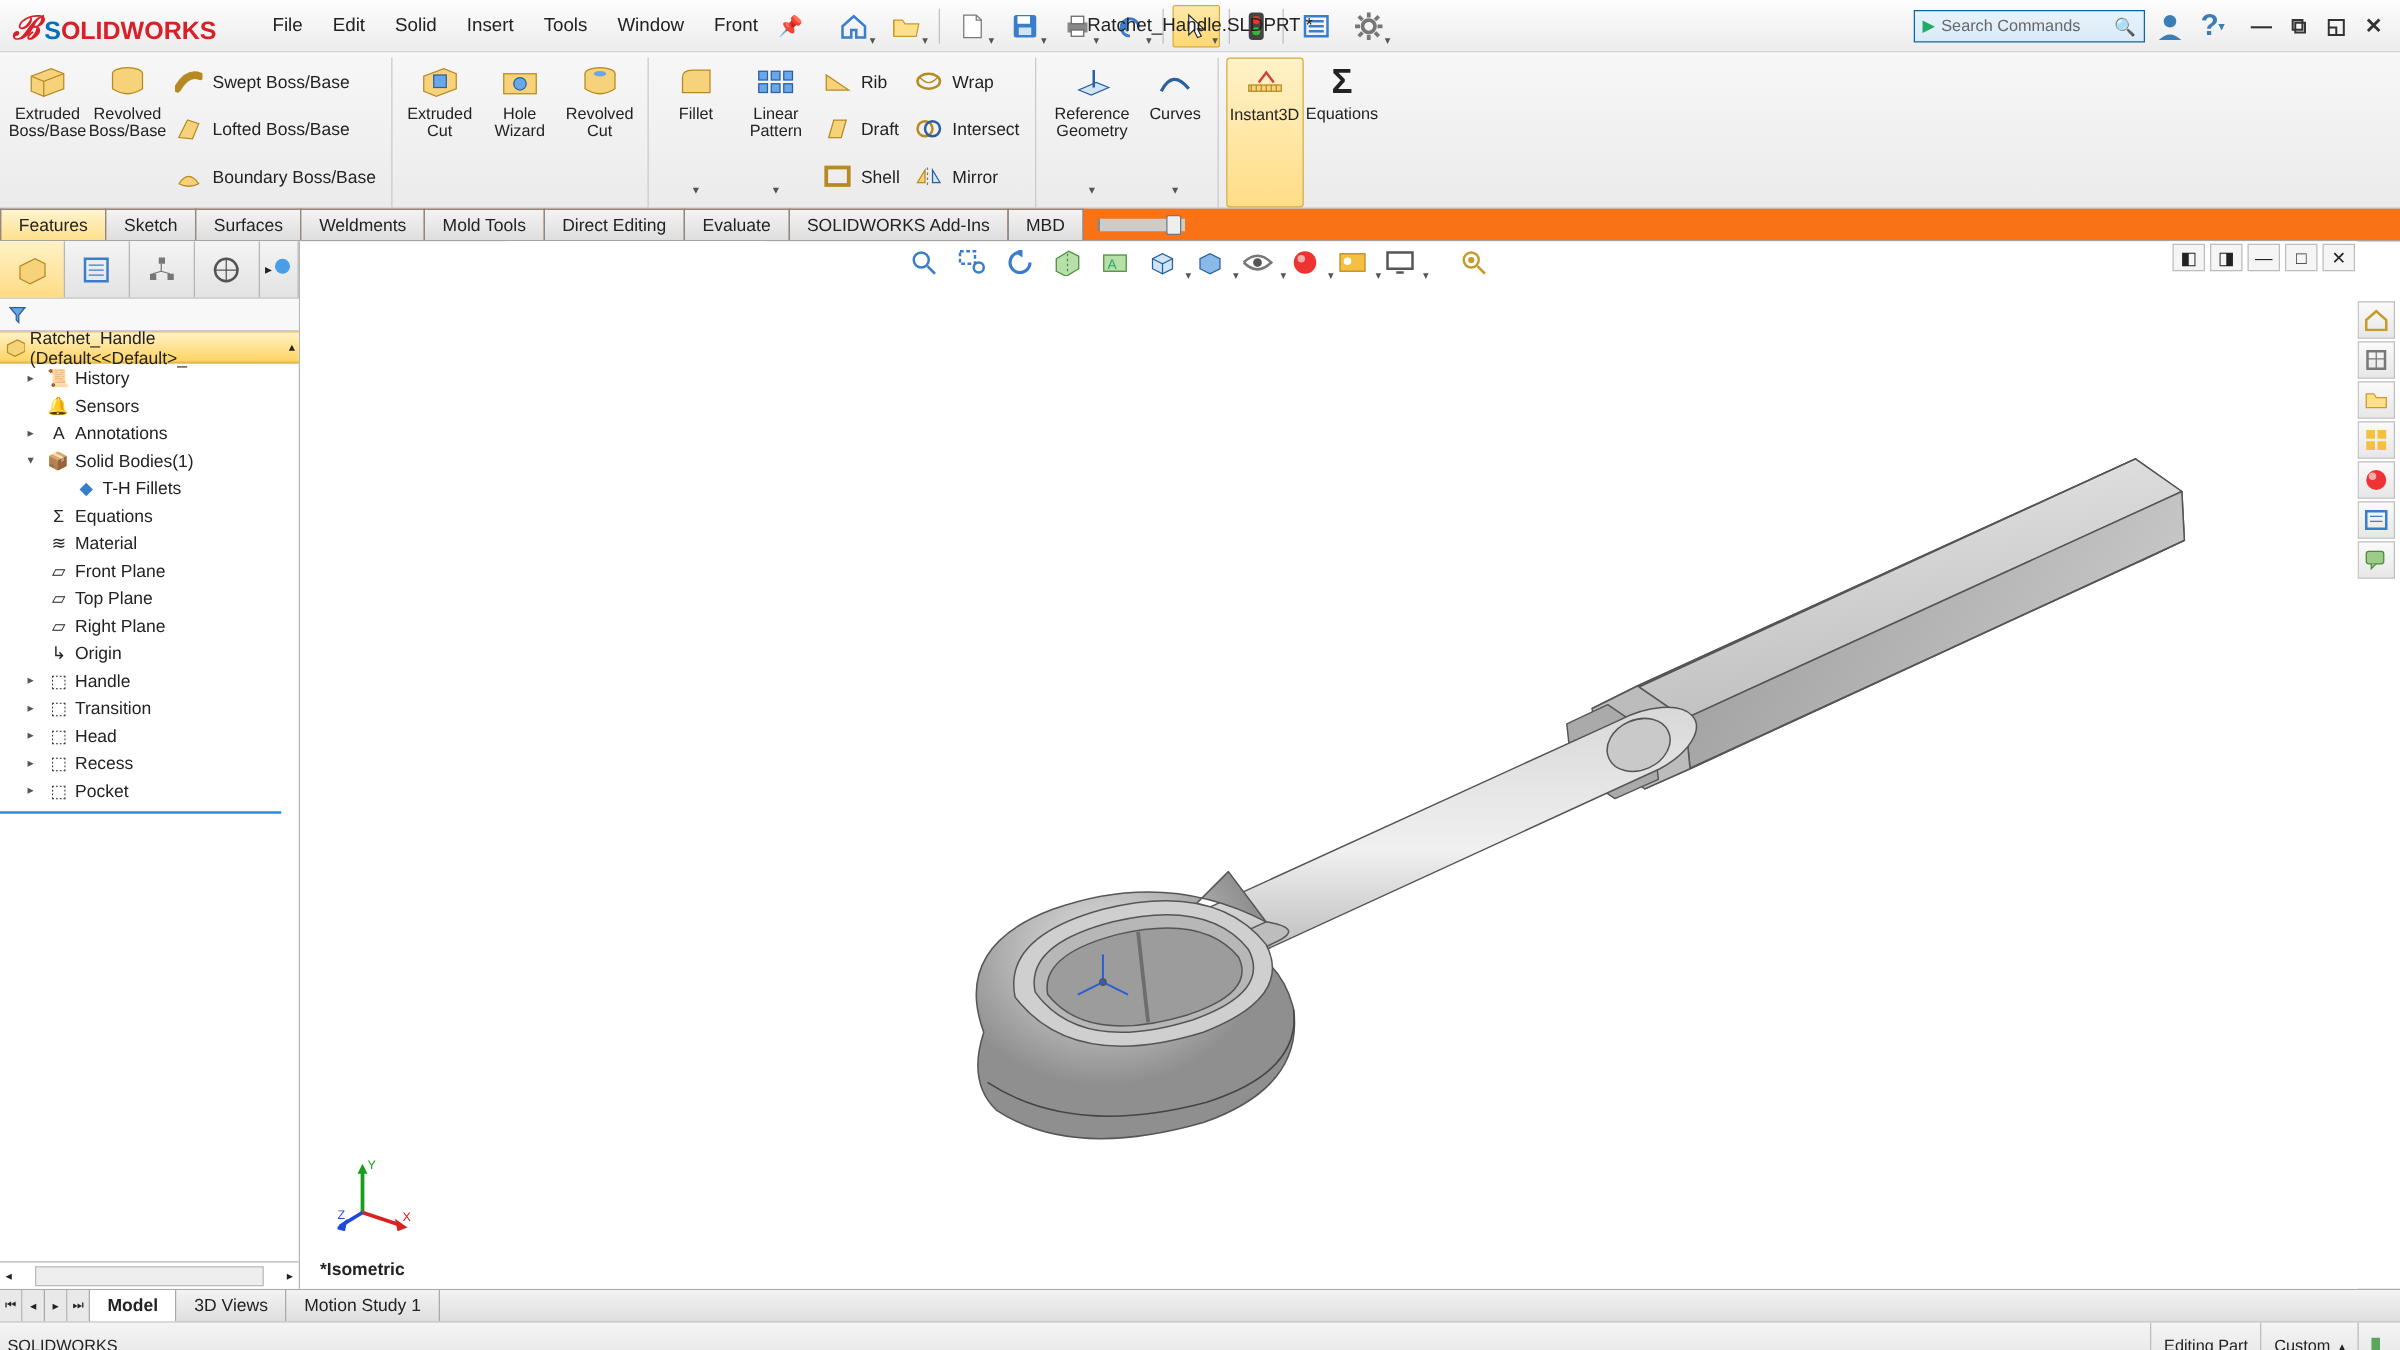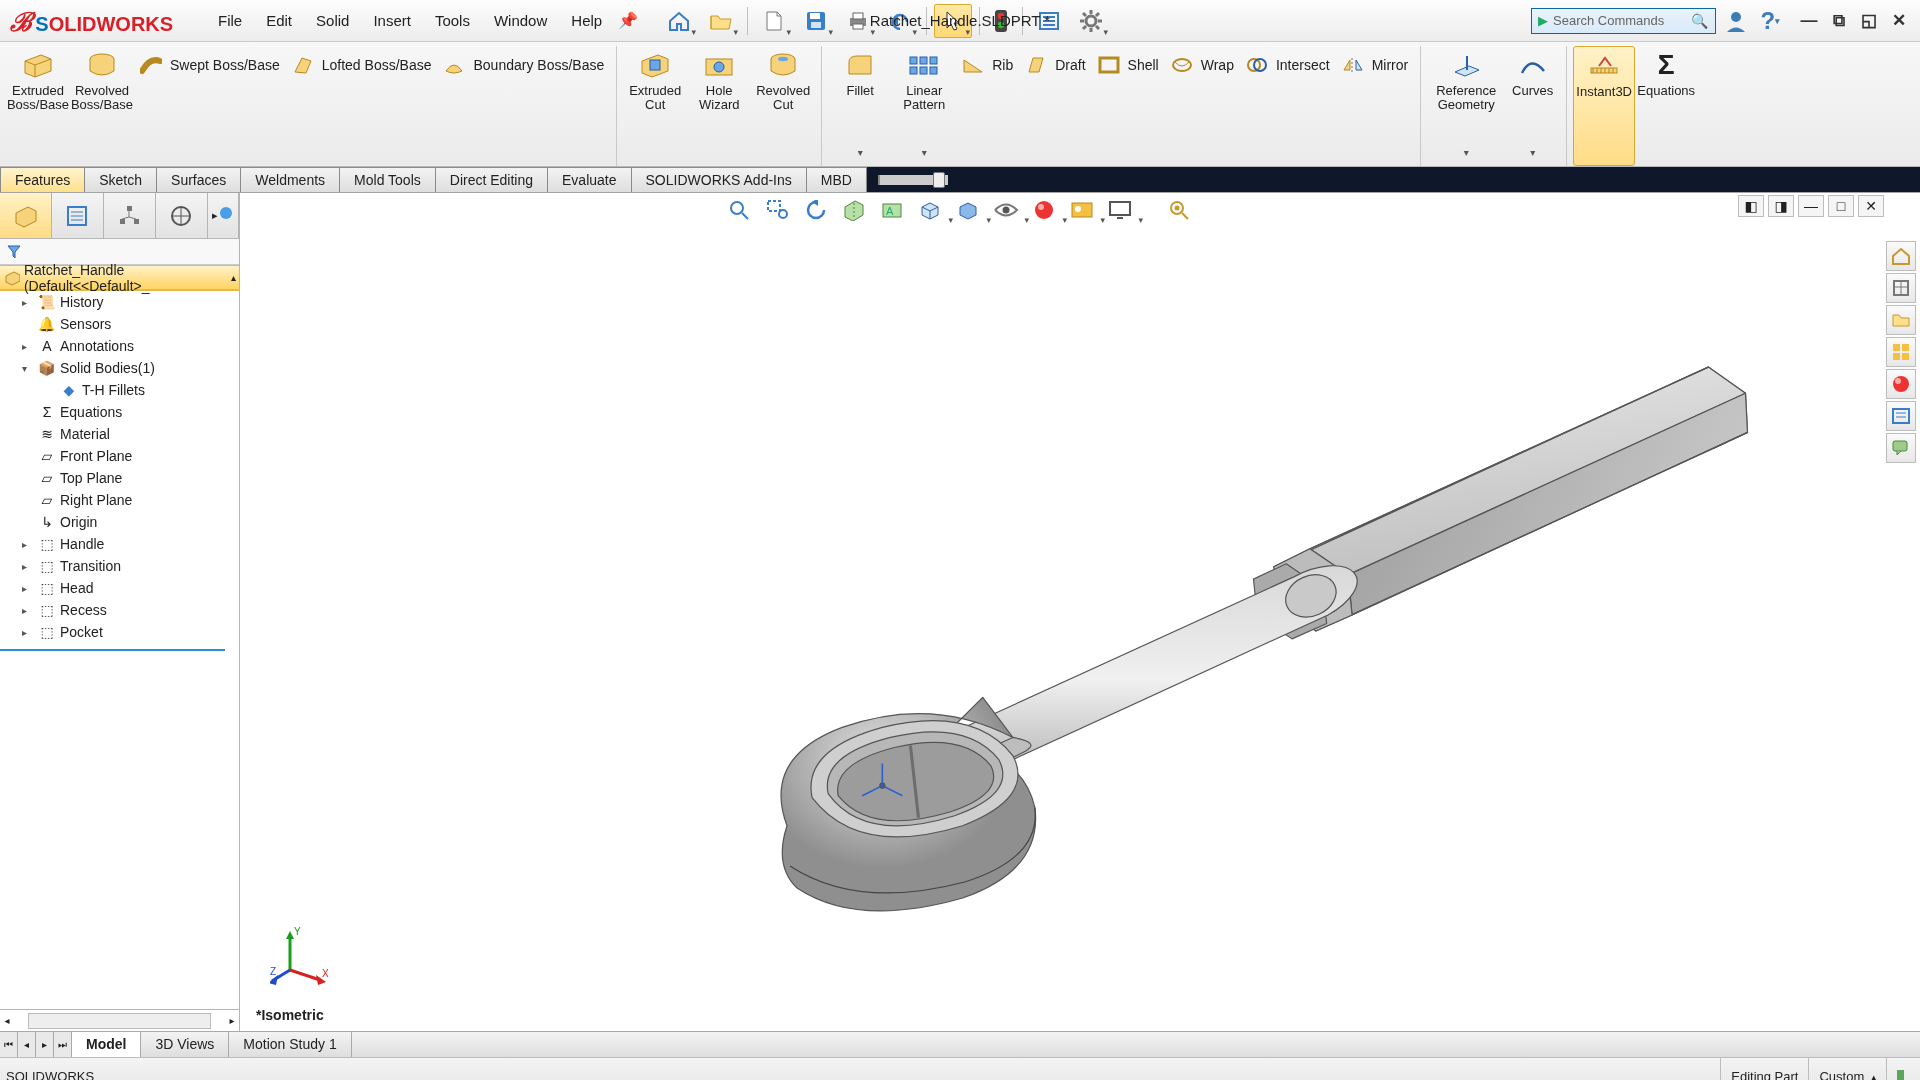--- a/index.html
+++ b/index.html
@@ -30,25 +30,25 @@
 .win-btn { width:26px; height:24px; display:flex; align-items:center; justify-content:center; font-size:17px; font-weight:bold; color:#333; }
 
 
 #ribbon { height:125px; background:linear-gradient(to bottom,#f7f7f7,#ebebeb); border-bottom:1px solid #b8b8b8; display:flex; padding-top:4px; }
 .rgrp { display:flex; border-right:1px solid #c9c9c9; padding:0 6px; }
 .rbtn-lg { width:64px; display:flex; flex-direction:column; align-items:center; justify-content:flex-start; padding-top:4px; font-size:13px; line-height:14px; text-align:center; gap:4px; }
 .rbtn-lg.active { background:linear-gradient(to bottom,#fff2c8,#ffdd88); border:1px solid #d8aa30; border-radius:3px; }
 .rbtn-lg .ic { width:36px; height:30px; display:flex; align-items:center; justify-content:center; }
 .rbtn-sm { height:38px; display:flex; align-items:center; gap:8px; padding:0 6px; font-size:14px; }
 .rbtn-sm .ic { width:22px; height:22px; display:flex; align-items:center; justify-content:center; }
-.rcol { display:flex; flex-direction:row; justify-content:flex-start; }
+.rcol { display:flex; flex-direction:column; justify-content:flex-start; }
 .drop-tri { font-size:10px; color:#555; text-align:center; margin-top:auto; margin-bottom:6px; }
 
 
-#ribtabs { height:26px; background:#0f172a; border-bottom:1px solid #a4a4a4; display:flex; font-size:14px; }
+#ribtabs { height:26px; background:#f97316; border-bottom:1px solid #a4a4a4; display:flex; font-size:14px; }
 .rtab { padding:4px 14px; border:1px solid #8a8a8a; border-bottom:none; background:linear-gradient(to bottom,#f3f3f3,#dedede); margin-right:-1px; }
 .rtab.active { background:linear-gradient(to bottom,#fff4cf,#ffe08c); }
 #zoom-handle { margin-left:12px; width:70px; height:10px; align-self:center; background:linear-gradient(to right,#888 0,#888 2px,#ccc 2px); position:relative; }
 #zoom-handle::after { content:''; position:absolute; left:55px; top:-3px; width:10px; height:14px; background:#eee; border:1px solid #777; border-radius:2px; }
 
 
 #hud { position:absolute; top:193px; left:50%; transform:translateX(-50%); height:34px; display:flex; align-items:center; gap:4px; z-index:5; }
 .hud-btn { width:34px; height:30px; display:flex; align-items:center; justify-content:center; font-size:20px; color:#4a6; position:relative; }
 .hud-btn.blue { color:#3a7ecb; }
 .hud-btn.gold { color:#c99a2e; }
@@ -113,21 +113,21 @@
     </span>
   </div>
 
   <div class="menu">
     <span>File</span>
     <span>Edit</span>
     <span>Solid</span>
     <span>Insert</span>
     <span>Tools</span>
     <span>Window</span>
-    <span>Help</span>
+    <span>Front</span>
   </div>
   <span class="pin">📌</span>
 
   <div class="qat">
     <div class="qat-btn">
       <svg width="24" height="22">
           <path d="M3 11 L12 3 L21 11 L21 20 L14 20 L14 14 L10 14 L10 20 L3 20 Z" fill="none" stroke="#3a7ecb" stroke-width="2"></path>
         </svg>
       <span class="drop">▾</span>
     </div>

